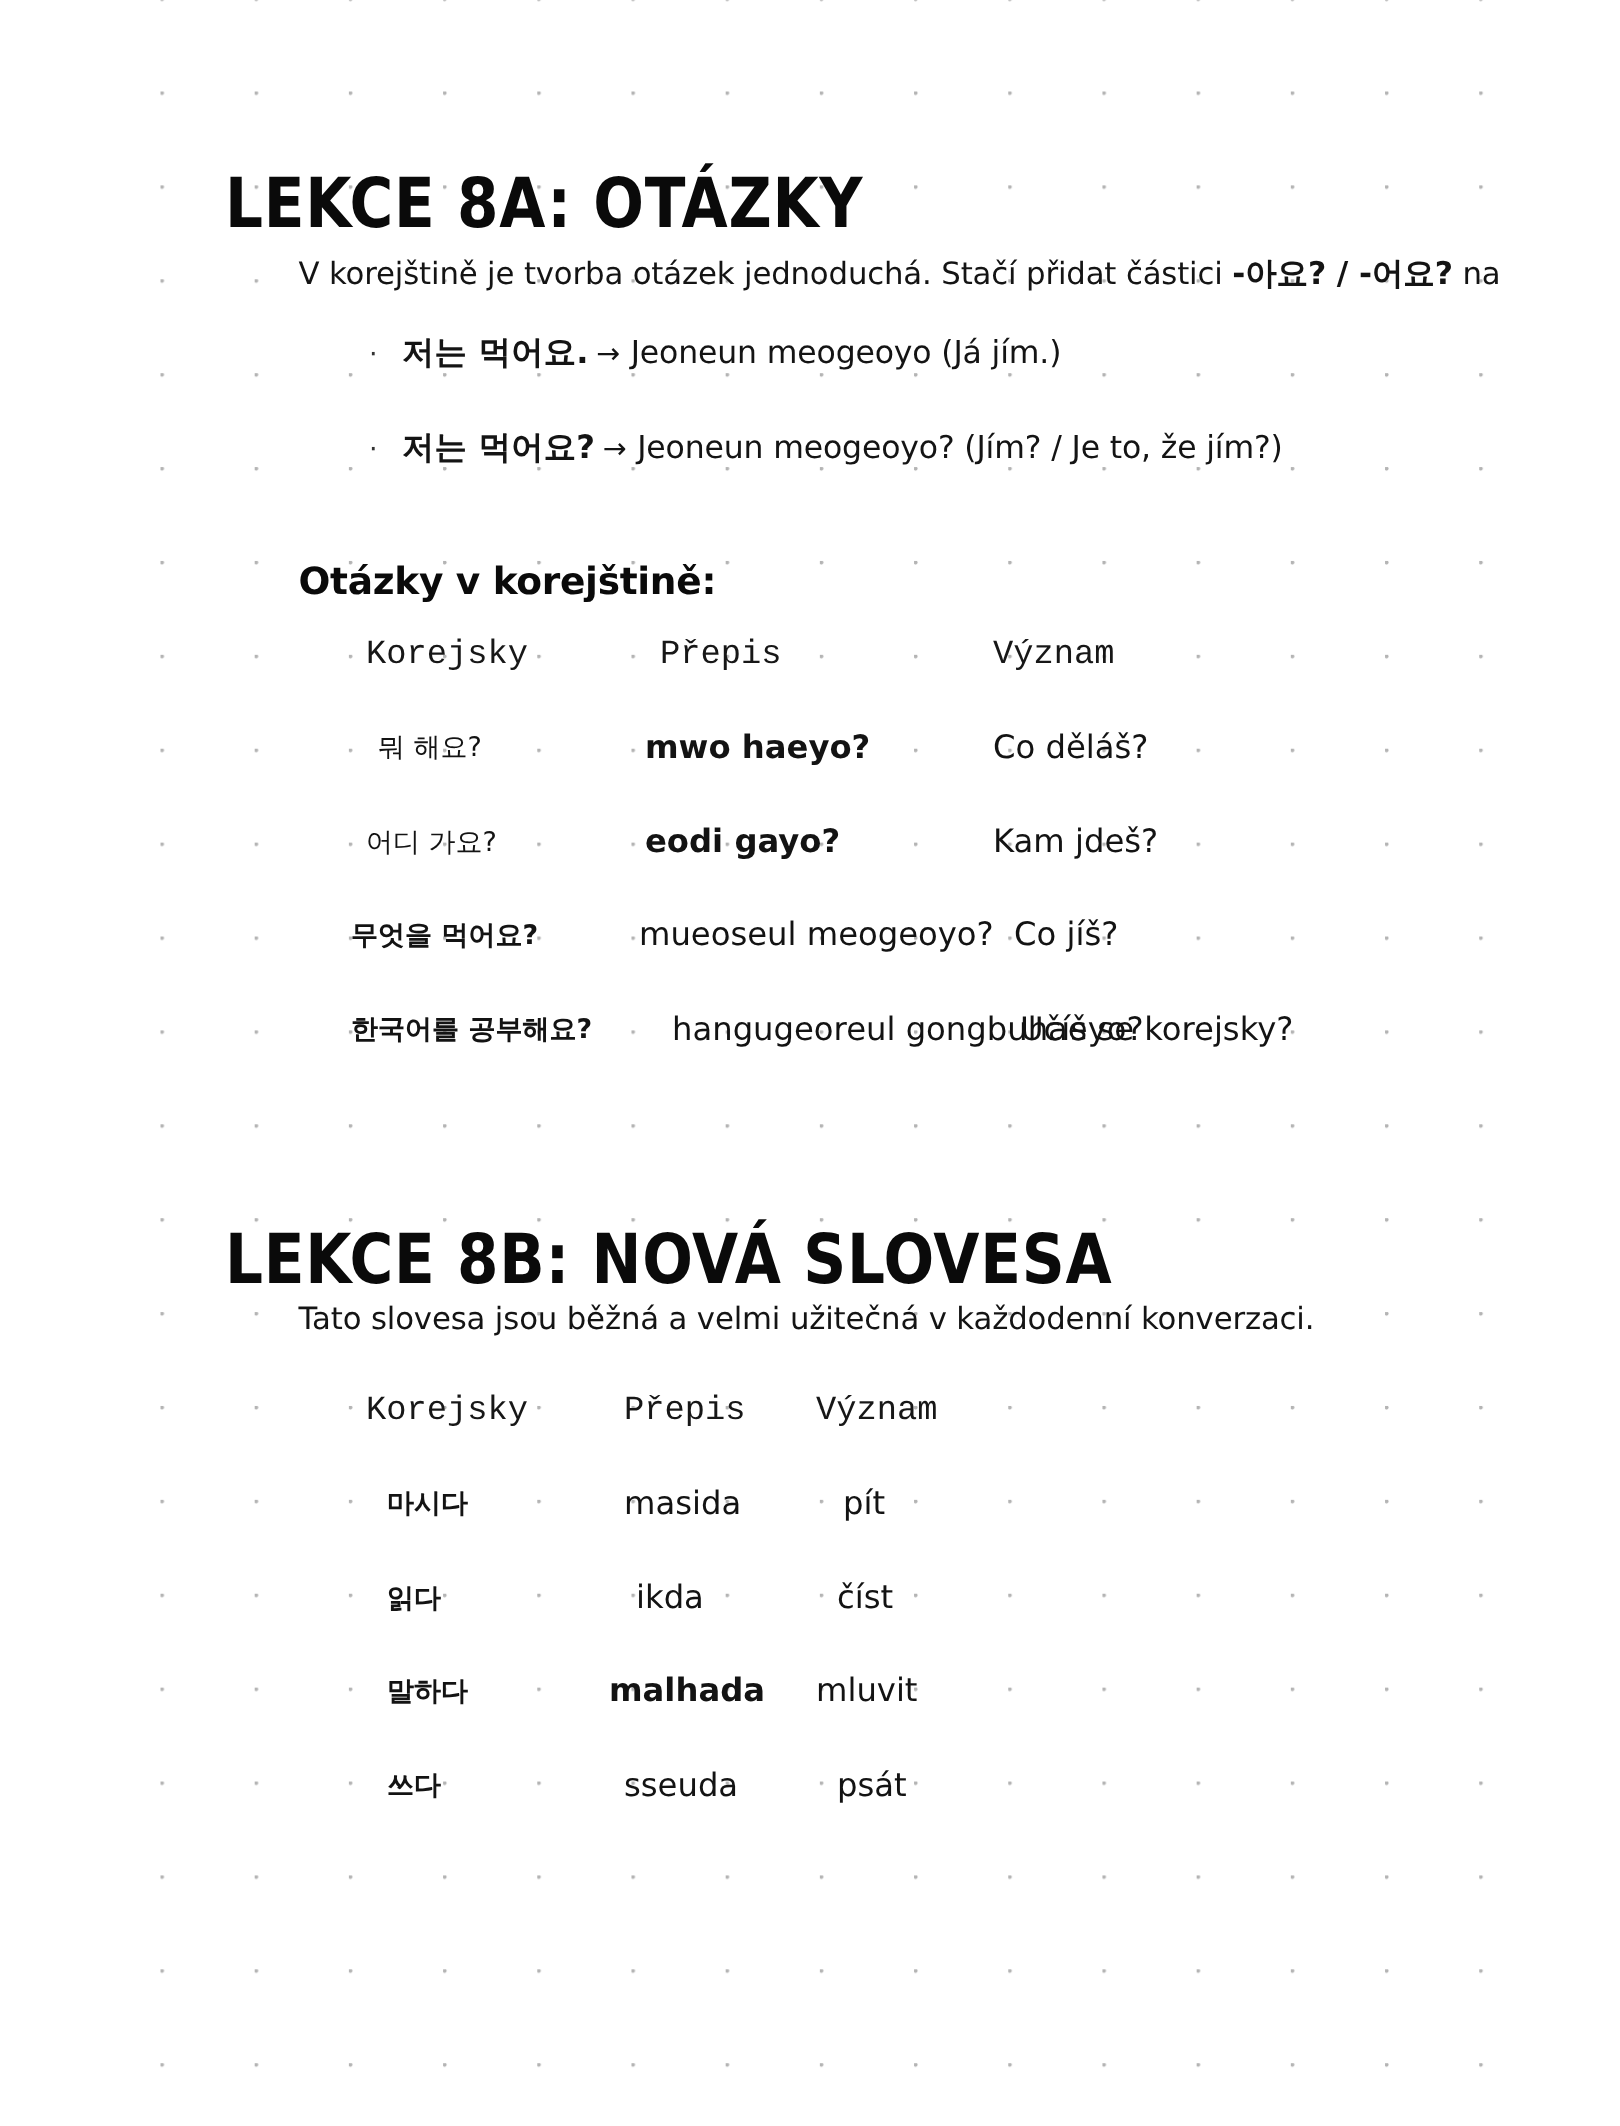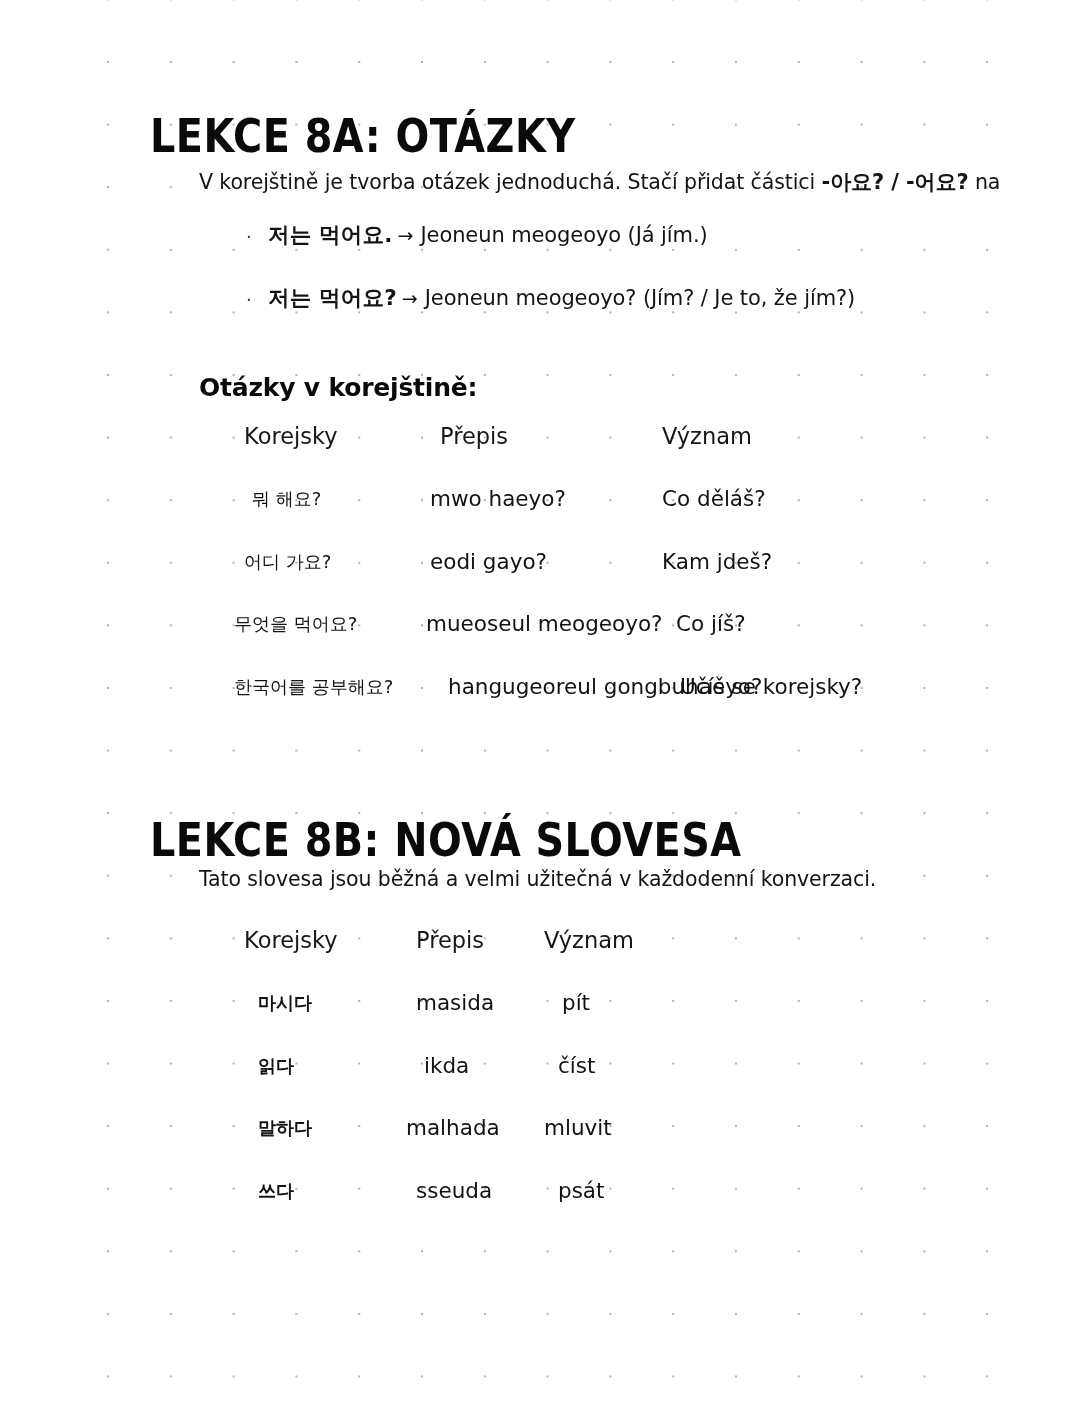--- a/index.html
+++ b/index.html
@@ -100,40 +100,41 @@
     position: absolute;
     top: 0;
     white-space: nowrap;
     font-size: 21.5px;
     color: #131313;
     line-height: 30px;
   }
   .vocab-table .head .cell {
     font-size: 22.5px;
     color: #171717;
+    font-family: Liberation Mono, monospace;
   }
   .cell.kr        { font-size: 18px; }
   .cell.kr.bold   { font-weight: 700; }
   .cell.translit  { font-size: 21.5px; }
   .cell.meaning   { font-size: 21.5px; }
 
   
   .t1 .c-kr       { left: 0px;   }
   .t1 .c-tr       { left: 196px; }
   .t1 .c-me       { left: 418px; }
 
   .t2 .c-kr       { left: 0px;   }
   .t2 .c-tr       { left: 172px; }
   .t2 .c-me       { left: 300px; }
 
   
   .shift-r-8  { margin-left: 8px; }
   .shift-r-14 { margin-left: 14px; }
   .shift-r-18 { margin-left: 18px; }
-  .shift-l-10 { margin-left: -10px; }
+  .shift-l-10 { margin-left: -10px; font-weight: bold; }
   .shift-l-14 { margin-left: -14px; }
 </style>
 </head>
 <body>
 
 <div id="page">
 
   <h1 class="lesson-title" style="left:74px; top:82px;">LEKCE 8A: OTÁZKY</h1>
 
   <div class="intro-line" style="left:123px; top:168px;">

